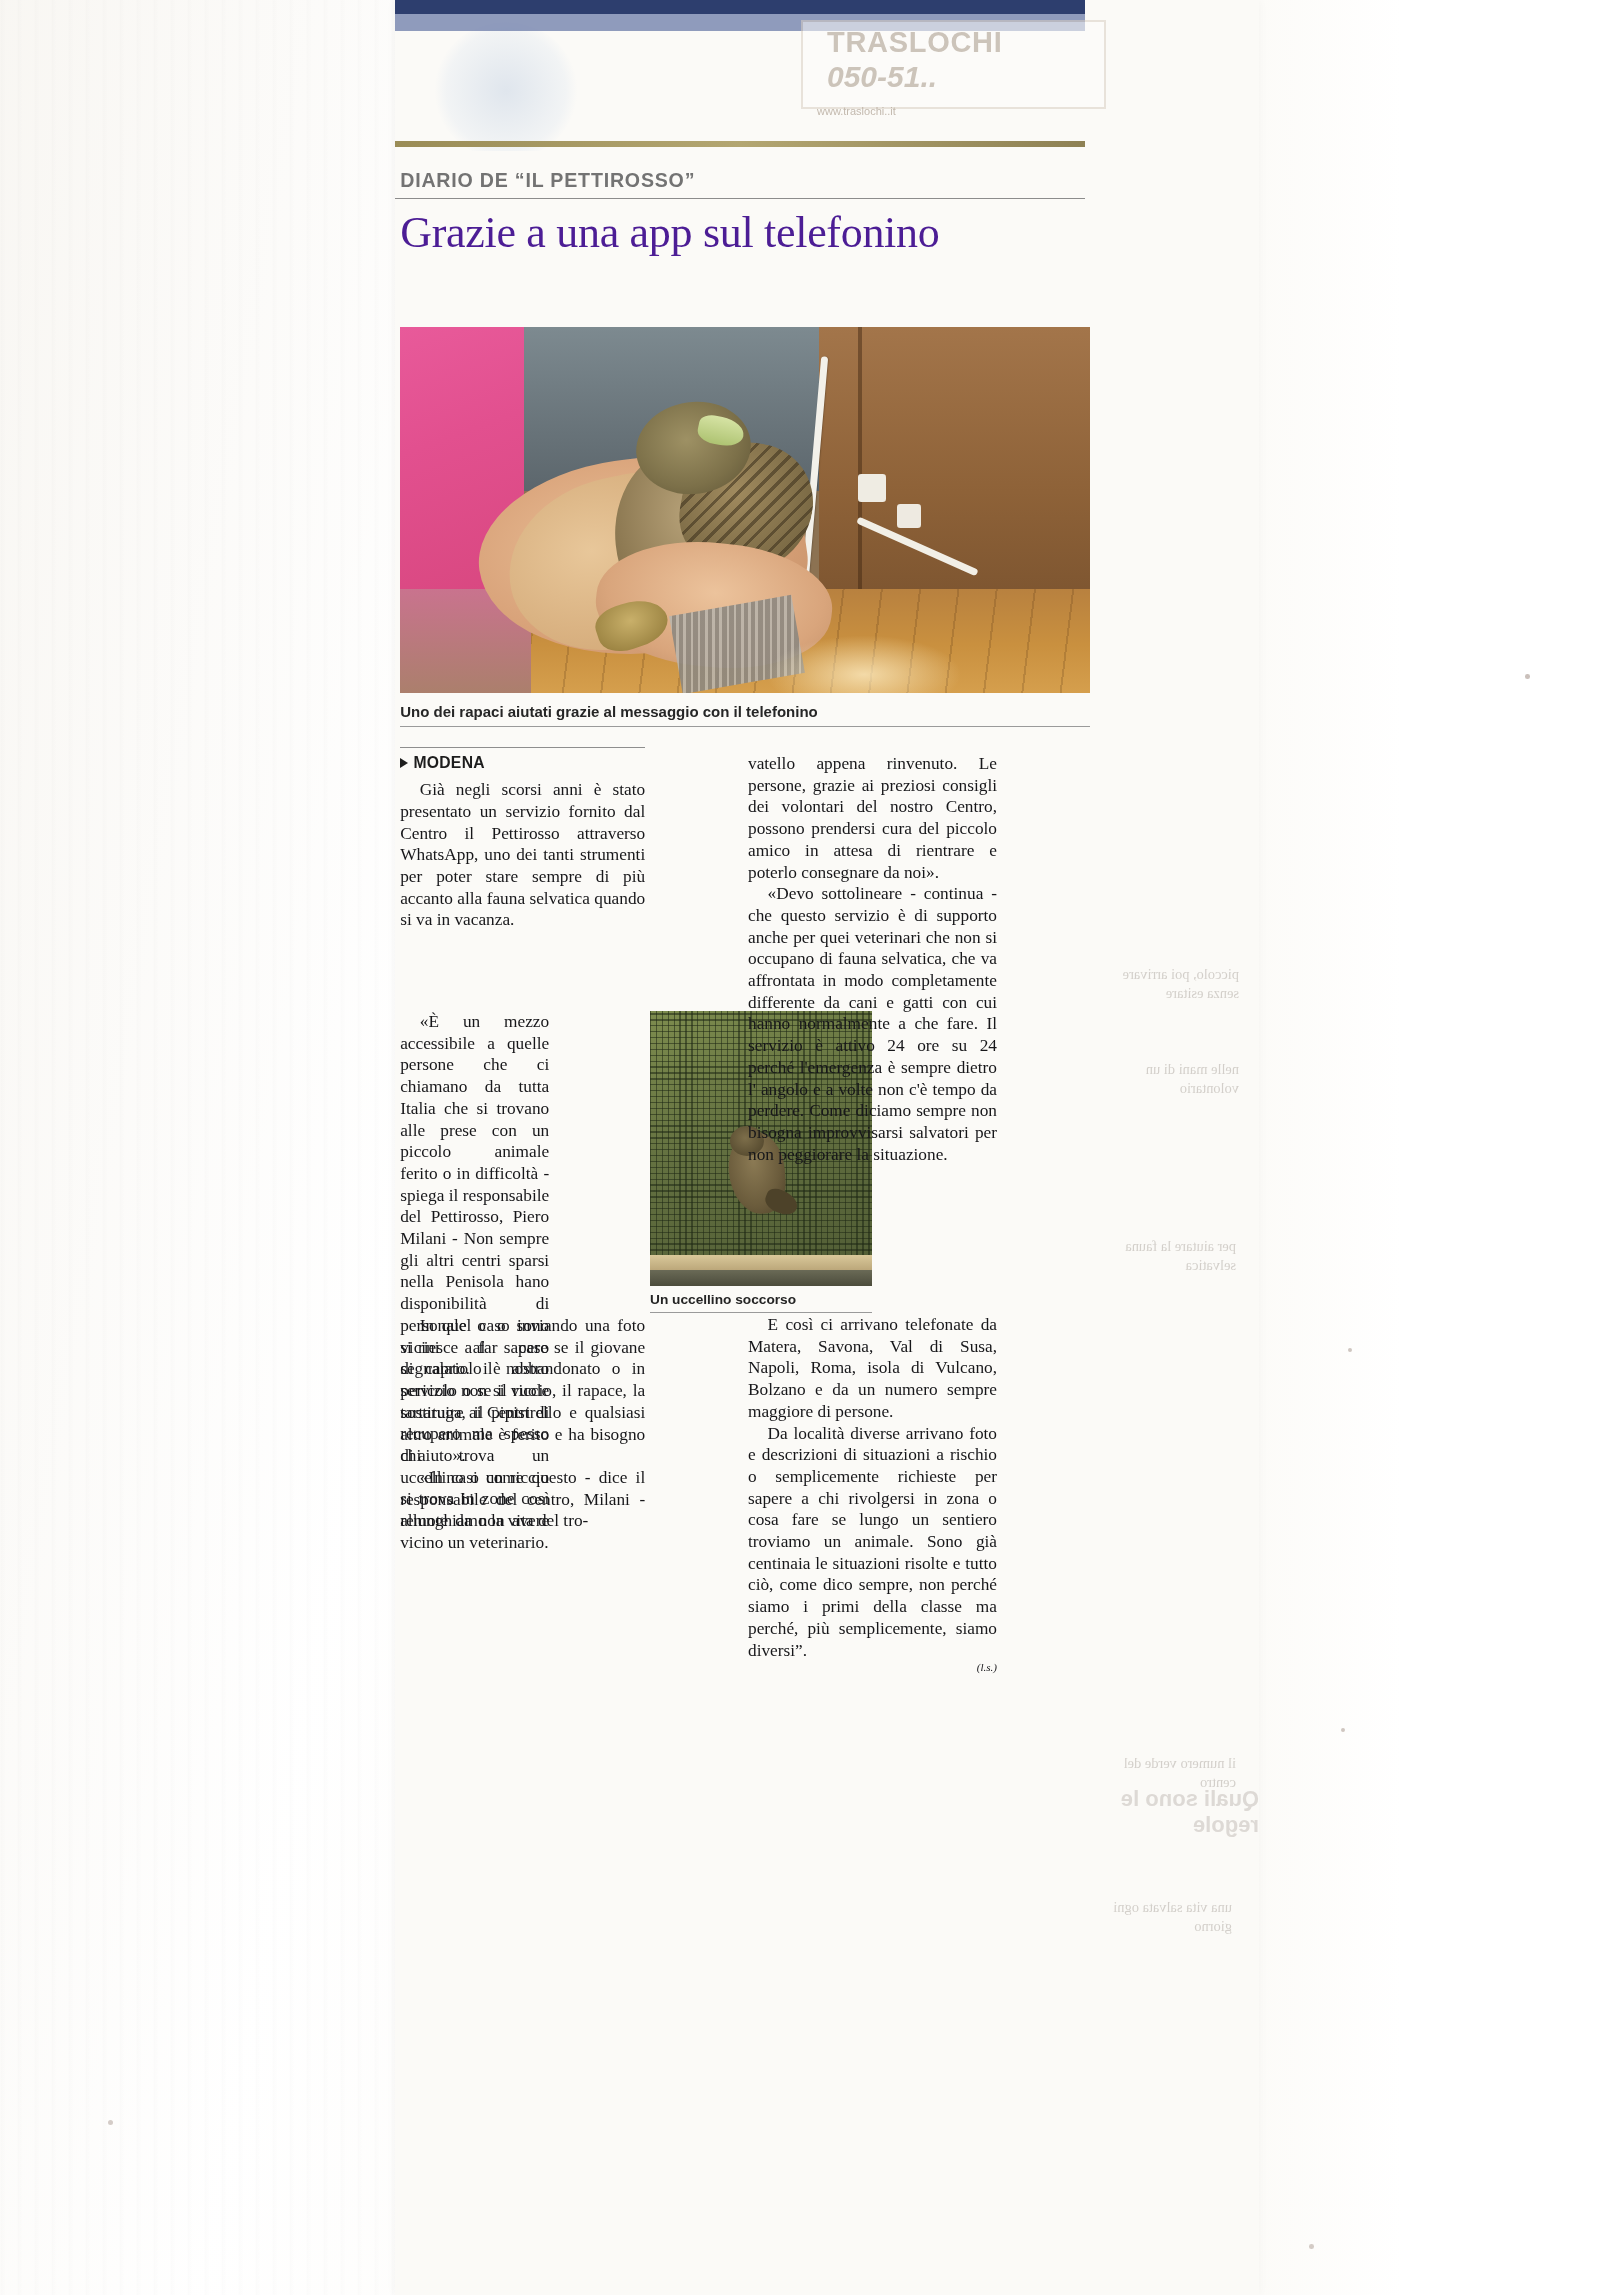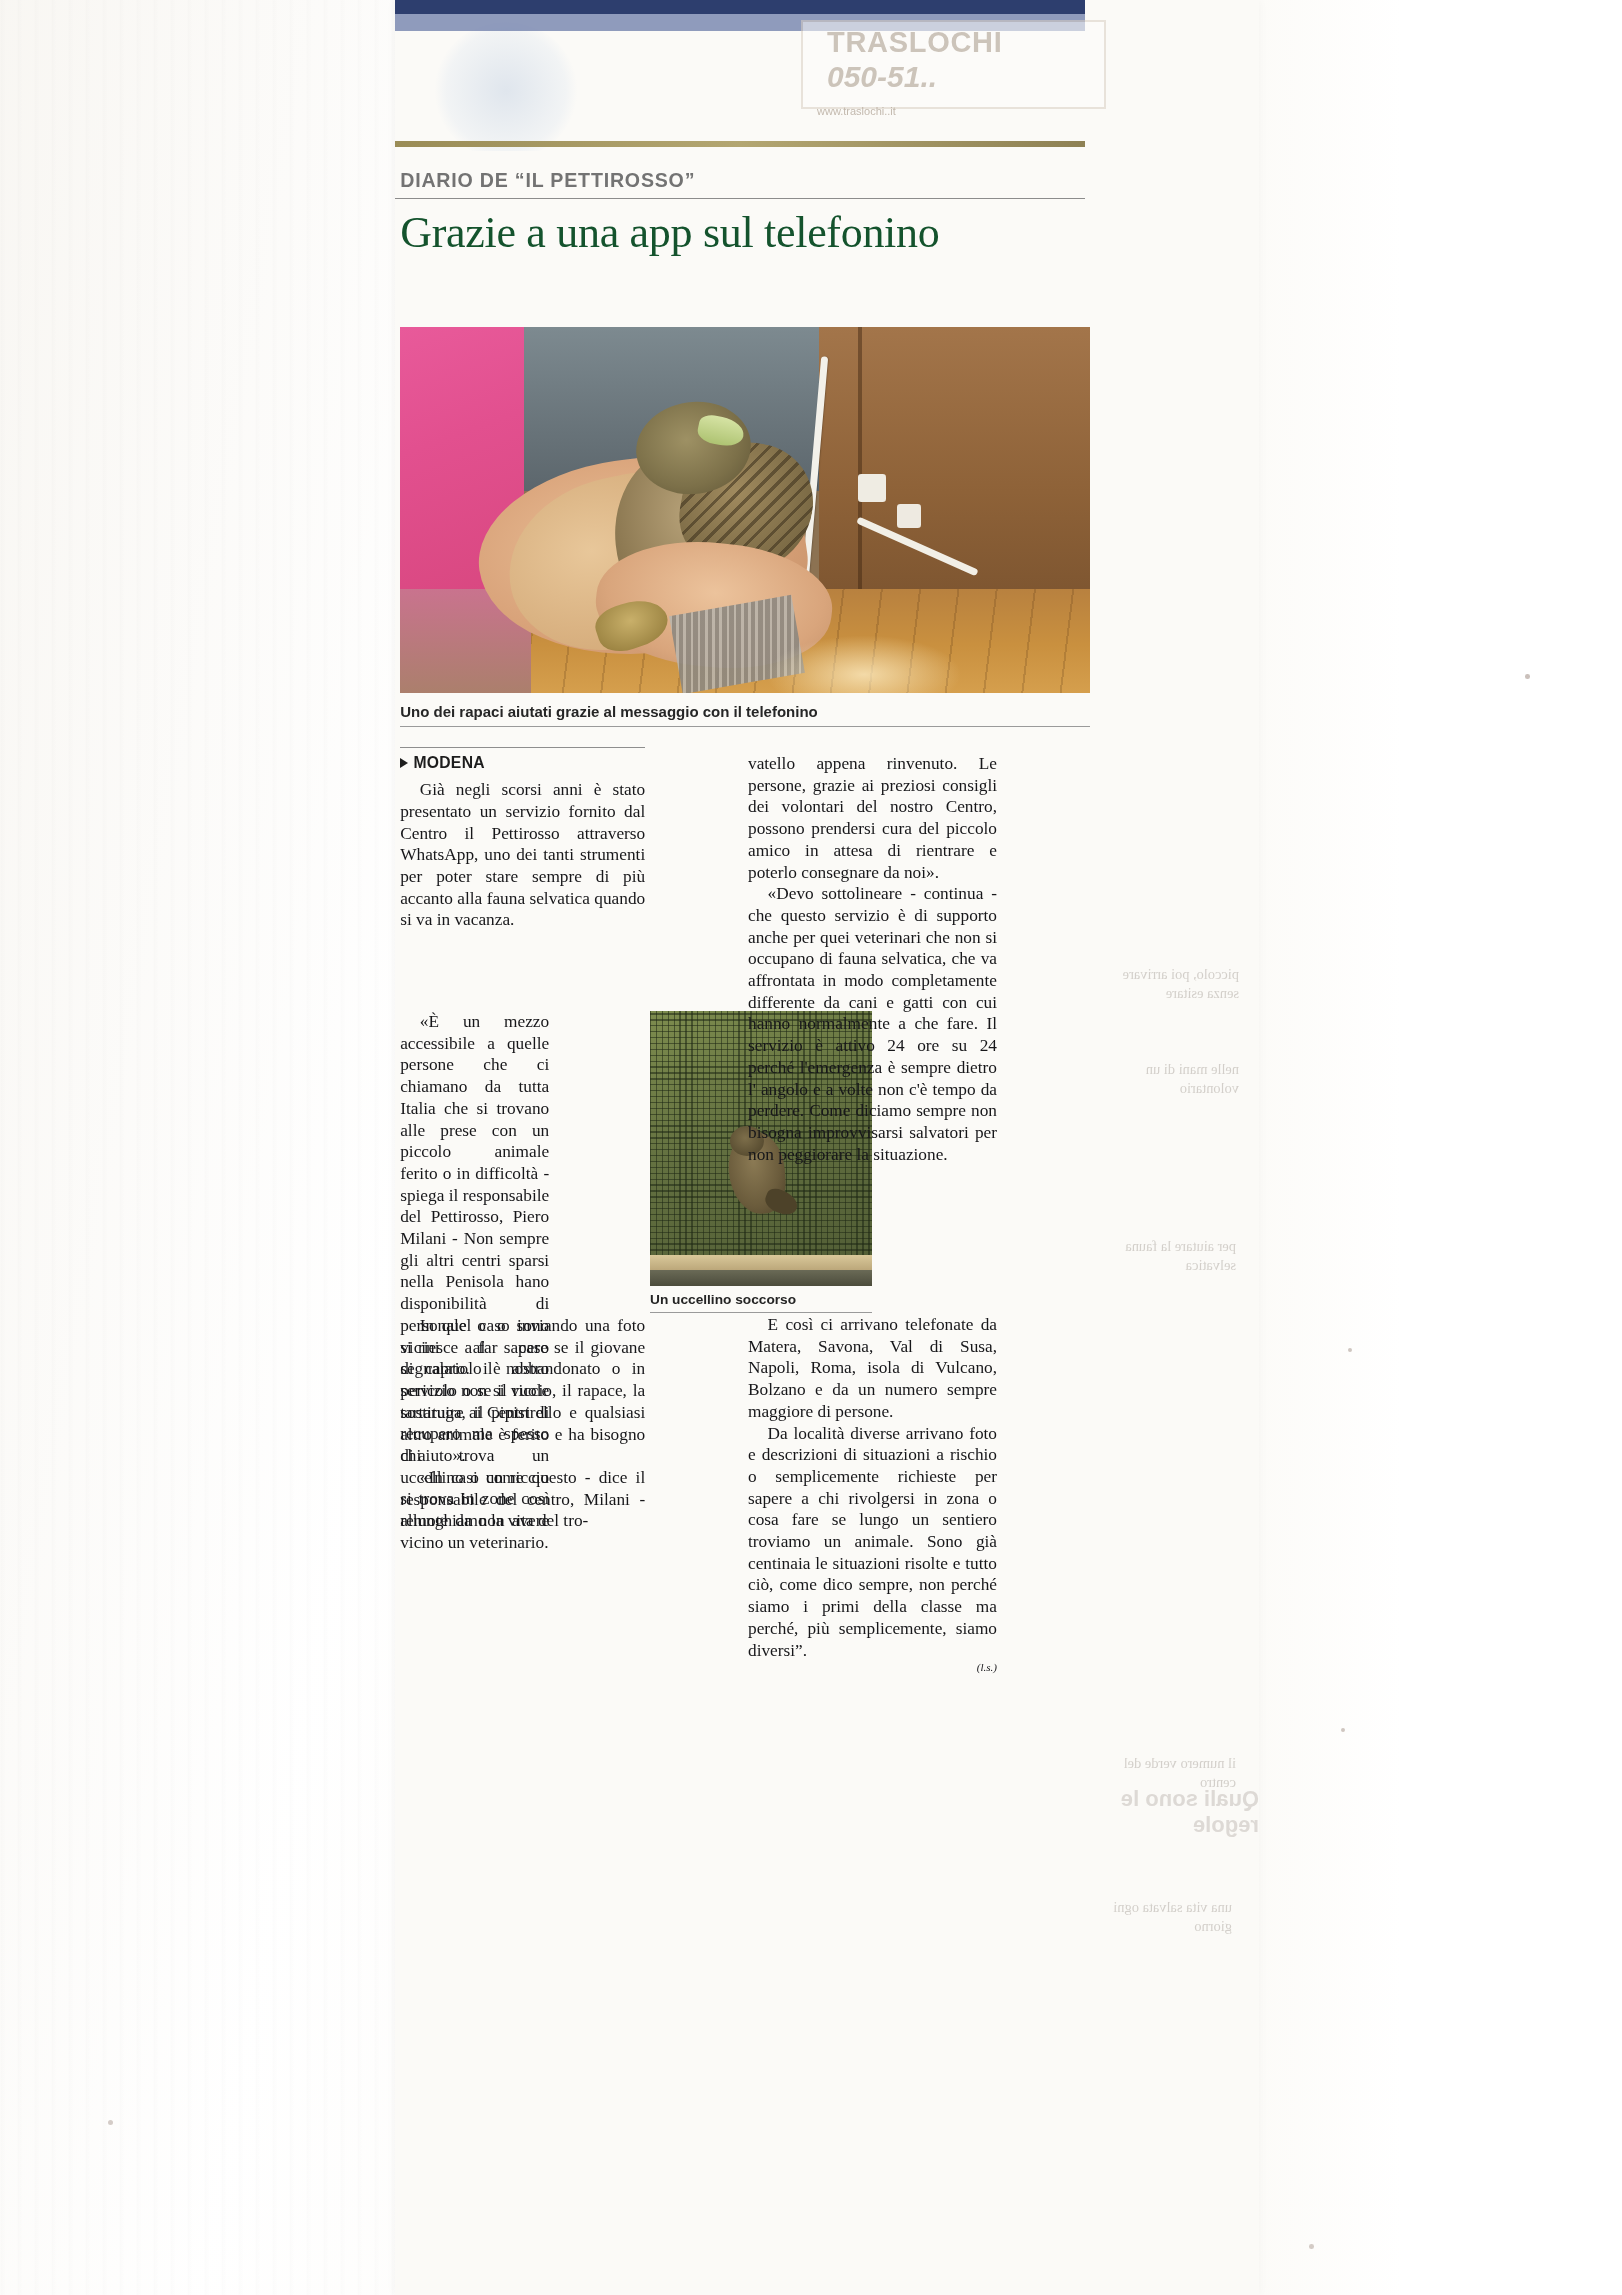--- a/index.html
+++ b/index.html
@@ -158,21 +158,21 @@
   }
 
   
   .headline {
     position: absolute;
     left: 5.2px; top: 208px;
     width: 694px;
     font-family: "Liberation Serif", serif;
     font-size: 44px;
     line-height: 1.12;
-    color: #14532d;
+    color: #4c1d95;
     letter-spacing: -0.3px;
   }
   .headline .l2 { display: block; }
 
   
   .photo-main {
     position: absolute;
     left: 5.2px; top: 327px;
     width: 690px; height: 366px;
     overflow: hidden;

